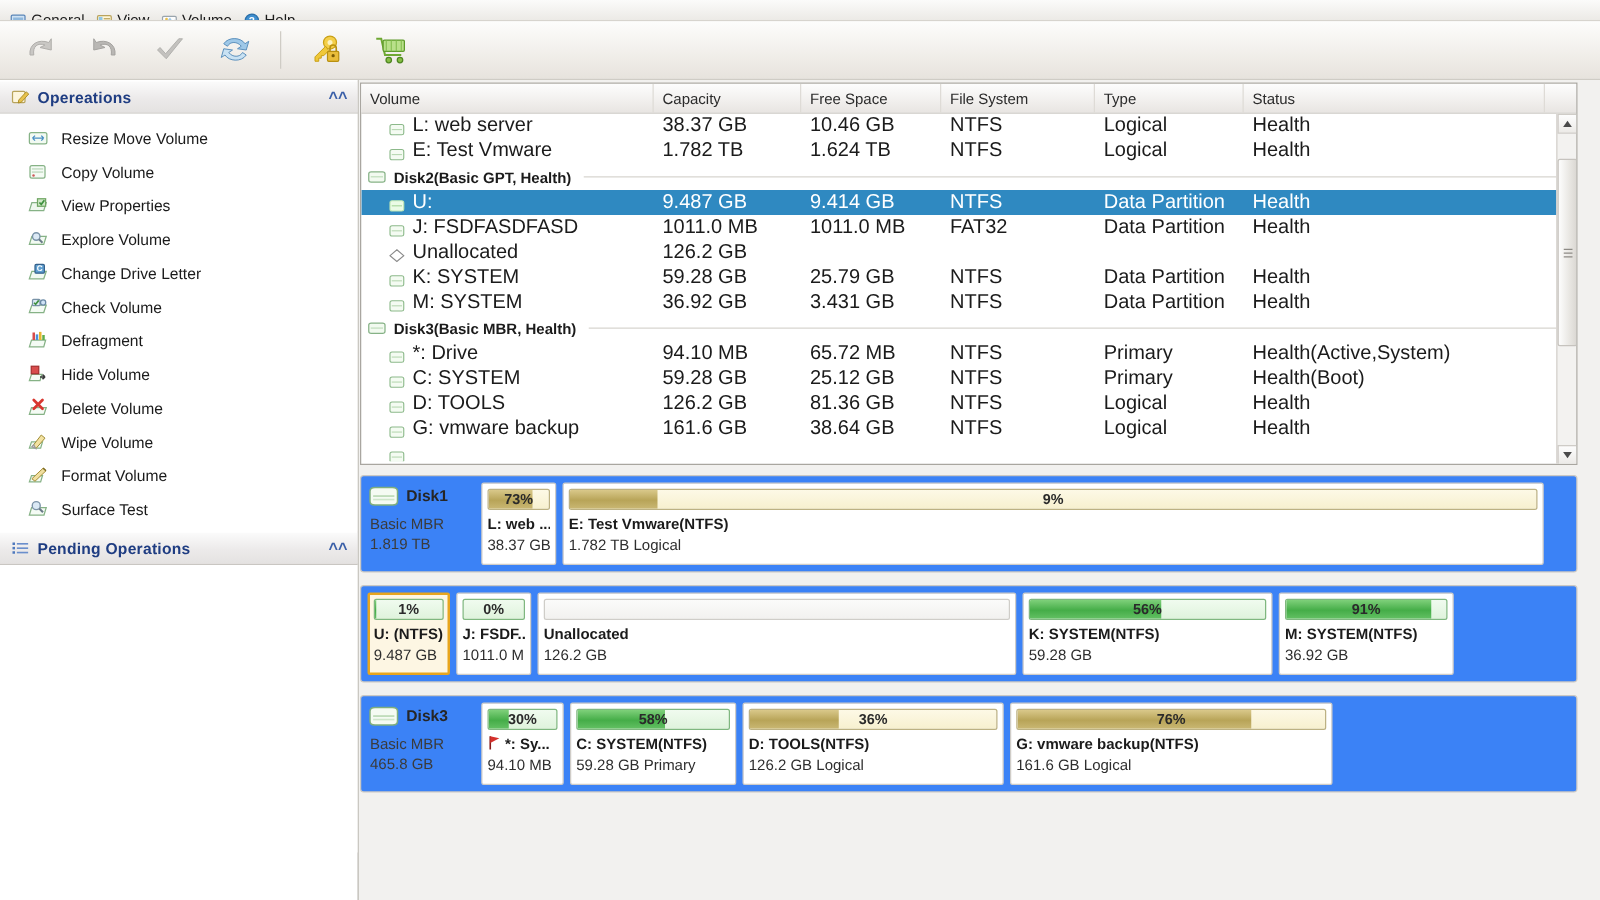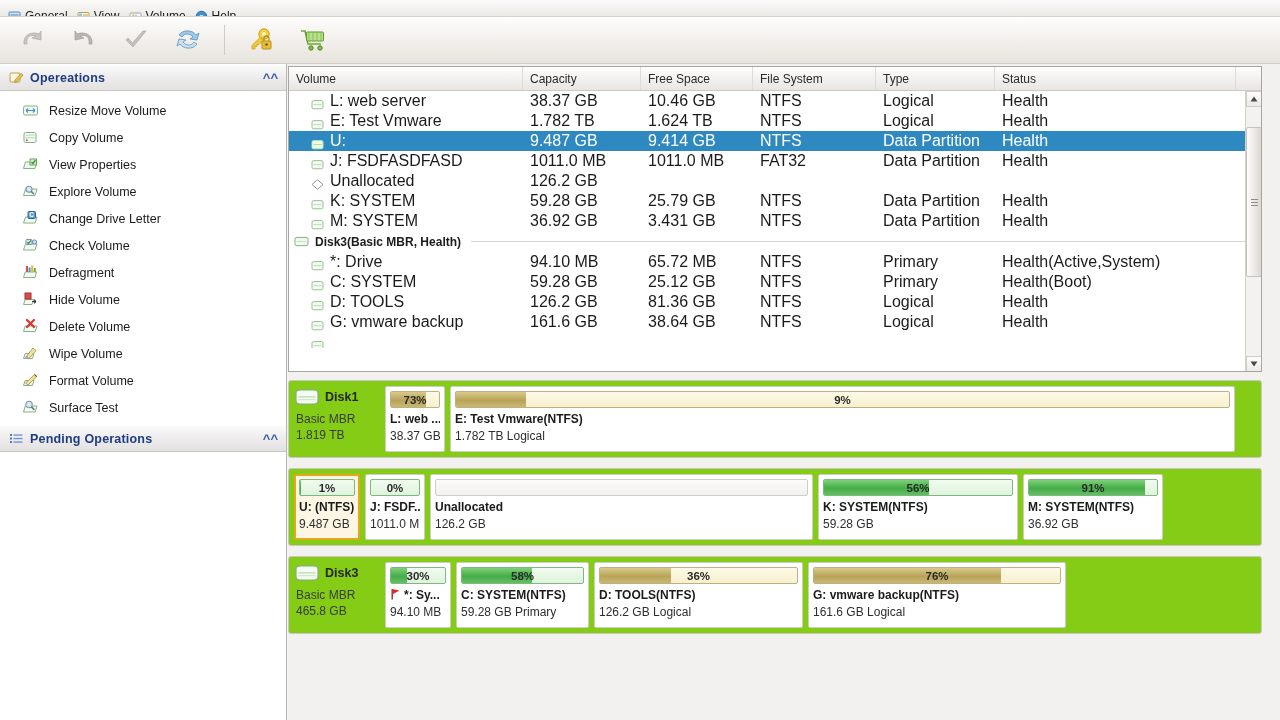--- a/index.html
+++ b/index.html
@@ -91,21 +91,21 @@
   .vsb .thumb{position:absolute;left:0;top:36px;width:16px;height:150px;
     background:linear-gradient(90deg,#fdfdfd,#e9e7e3 60%,#dbd8d3);
     border:1px solid #c6c3be;border-radius:2px;box-sizing:border-box;
     display:flex;align-items:center;justify-content:center;}
   .grip i{display:block;width:7px;height:1px;background:#8e8b86;margin:2px 0;}
 
   
   .diskmaps{position:absolute;left:288px;top:380px;width:974px;height:275px;}
   .diskpanel{
     position:relative;height:78px;margin-bottom:10px;
-    background:#84cc16;border:1px solid #cbc8c3;border-radius:3px;
+    background:#3b82f6;border:1px solid #cbc8c3;border-radius:3px;
     box-sizing:border-box;padding:5px;display:flex;gap:5px;
   }
   .dk-info{width:86px;flex:0 0 86px;display:flex;flex-direction:column;justify-content:flex-start;padding-top:2px;}
   .dk-name{display:flex;align-items:center;gap:5px;font-weight:bold;font-size:12.5px;color:#262626;margin-bottom:5px;}
   .dk-sub{font-size:12px;color:#3b3b3b;line-height:16px;padding-left:2px;}
   .part{
     position:relative;background:#ffffff;border:1px solid #cfccc7;border-radius:2px;
     box-sizing:border-box;padding:4px 4px 0 4px;display:flex;flex-direction:column;overflow:hidden;
   }
   .part.sel{border:2px solid #e8a51e;background:#fdf6e3;padding:3px 3px 0 3px;}
@@ -395,20 +395,28 @@
                 <rect x="2.4" y="5.2" width="8.2" height="0.9" fill="#b9d9b4"></rect>
               </svg></span>
             <span>E: Test Vmware</span>
           </div>
           <div class="cell" style="width:118px">1.782 TB</div>
           <div class="cell" style="width:112px">1.624 TB</div>
           <div class="cell" style="width:123px">NTFS</div>
           <div class="cell" style="width:119px">Logical</div>
           <div class="cell" style="width:241px">Health</div>
         </div>
+        <div class="diskrow">
+          <span class="diskicon"><svg width="15" height="11" viewBox="0 0 15 11">
+              <path d="M1 3 Q1 1.4 3 1.4 H12 Q14 1.4 14 3 V8 Q14 9.7 12 9.7 H3 Q1 9.7 1 8 Z" fill="#f2faf0" stroke="#86b286"></path>
+              <rect x="2.6" y="5" width="9.8" height="0.9" fill="#bcdbb7"></rect>
+            </svg></span>
+          <span>Disk2(Basic GPT, Health)</span>
+          <span class="drline"></span>
+        </div>
         <div class="row sel">
           <div class="cell c-vol" style="width:234px">
             <span class="volicon"><svg width="13" height="11" viewBox="0 0 13 11">
                 <path d="M1 3.2 Q1 1.6 2.6 1.6 H10.4 Q12 1.6 12 3.2 V8.4 Q12 9.8 10.4 9.8 H2.6 Q1 9.8 1 8.4 Z" fill="#eafbe6" stroke="#bfe7b5" stroke-width="0.9"></path>
                 <rect x="2.4" y="5.2" width="8.2" height="0.9" fill="#a6d79c"></rect>
               </svg></span>
             <span>U:</span>
           </div>
           <div class="cell" style="width:118px">9.487 GB</div>
           <div class="cell" style="width:112px">9.414 GB</div>

